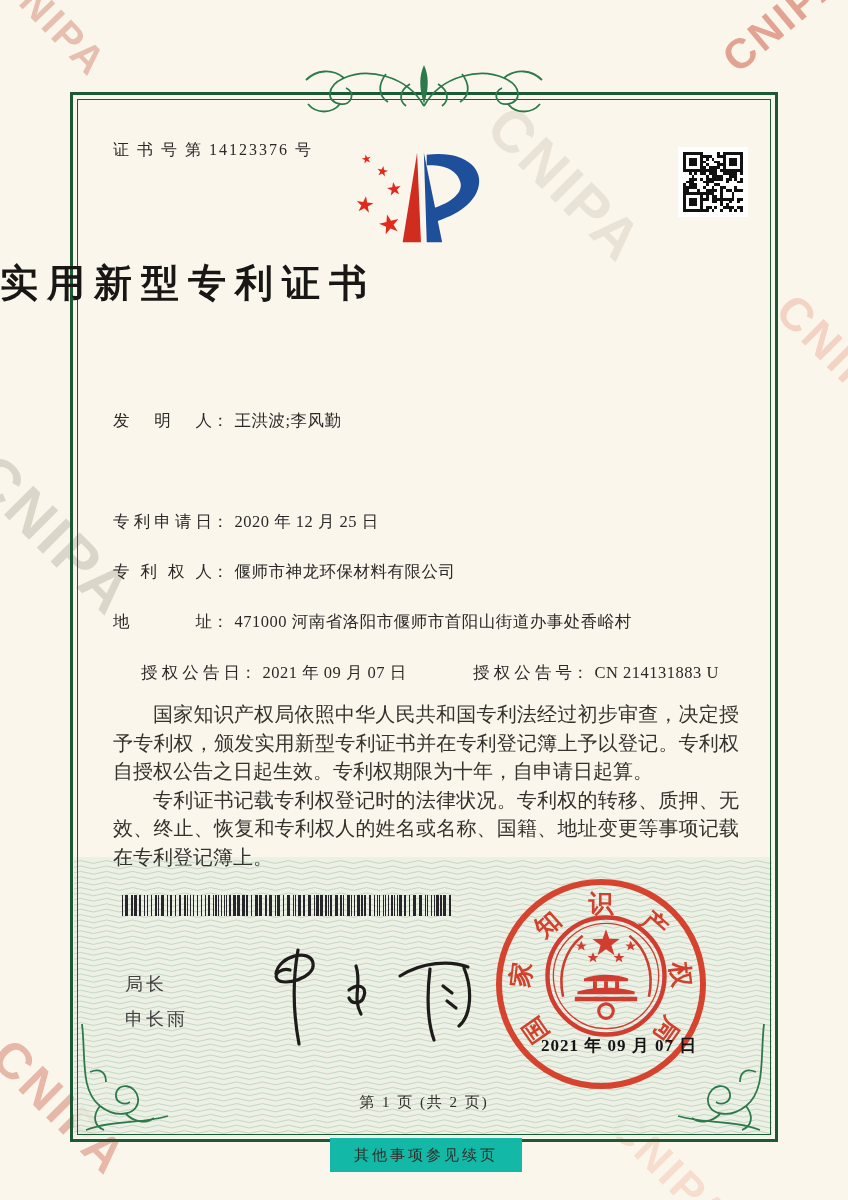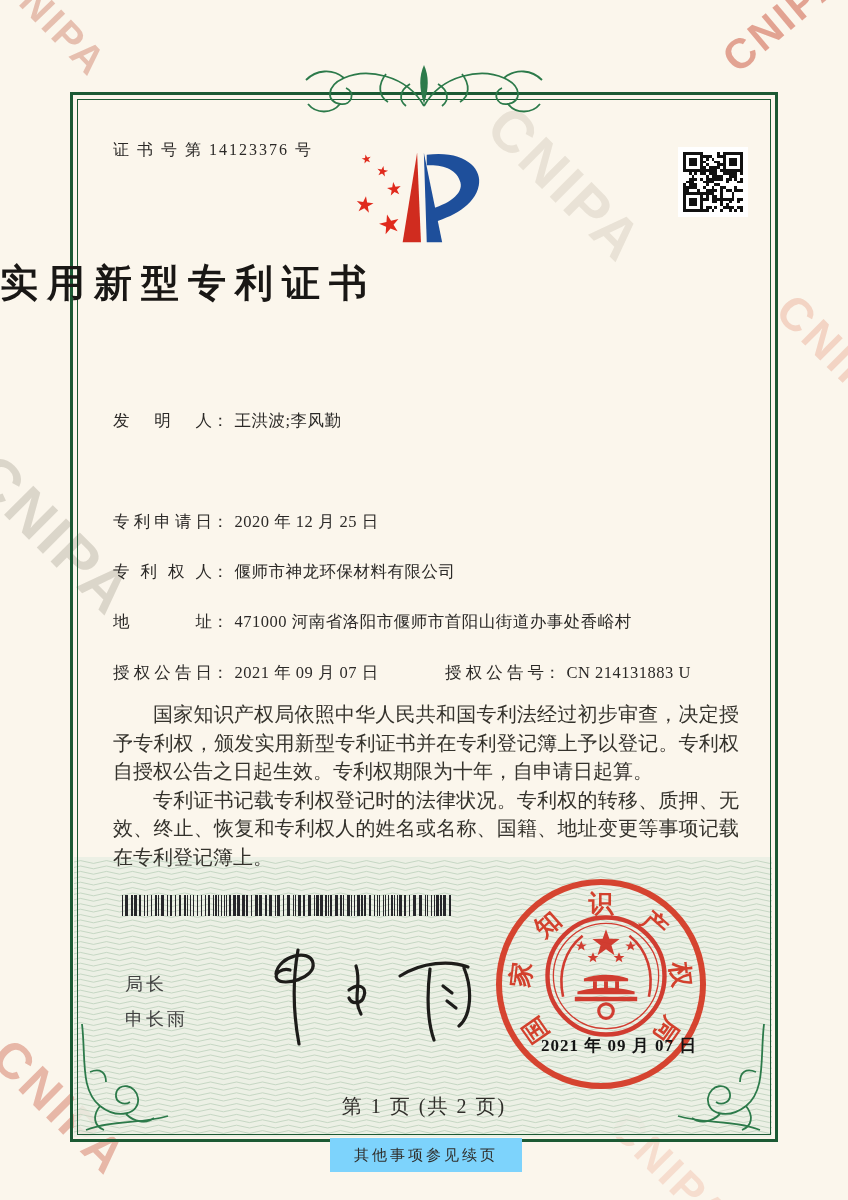--- a/index.html
+++ b/index.html
@@ -35,23 +35,23 @@
   .officer{position:absolute;left:125px;font-size:18px;letter-spacing:3px;color:#404040;z-index:3;}
   .sig{position:absolute;left:252px;top:938px;z-index:5;}
   .seal{position:absolute;left:496px;top:879px;width:210px;height:210px;border:6px solid #d53723;
         border-radius:50%;box-sizing:border-box;opacity:0.93;z-index:4;}
   .sc{position:absolute;left:50%;top:50%;width:0;height:0;}
   .sc span{position:absolute;left:-16px;top:-97px;width:32px;text-align:center;font-size:25px;
            font-weight:700;color:#d23420;}
   .emblem{position:absolute;left:39px;top:26px;}
   .seal-date{position:absolute;left:514px;top:1034px;width:210px;text-align:center;font-size:17px;
              color:#141414;letter-spacing:1px;z-index:6;font-weight:600;}
-  .pageno{position:absolute;left:0;top:1093px;width:848px;text-align:center;font-size:20px;
+  .pageno{position:absolute;left:0;top:1093px;width:848px;text-align:center;font-size:15px;
           letter-spacing:2px;color:#2f2d29;z-index:3;}
-  .note{position:absolute;left:330px;top:1138px;width:192px;height:34px;line-height:34px;background:#7dd3fc;
+  .note{position:absolute;left:330px;top:1138px;width:192px;height:34px;line-height:34px;background:#14b8a6;
         text-align:center;font-size:15px;letter-spacing:3px;color:#2f2d29;z-index:3;}
 </style>
 </head>
 <body>
 
 <div class="page">
 
   <div class="wm" style="left:-16px;top:-2px;font-size:40px;color:rgba(214,145,125,0.55);transform:rotate(46deg);">CNIPA</div>
   <div class="wm" style="left:712px;top:-6px;font-size:42px;color:rgba(205,95,72,0.55);transform:rotate(-40deg);">CNIPA</div>
   <div class="wm" style="left:470px;top:150px;font-size:58px;color:rgba(180,168,148,0.25);transform:rotate(45deg);">CNIPA</div>
@@ -373,21 +373,21 @@
   </div>
   <div class="row" style="top:511px;">
     <span class="lbl">专利申请日</span><span class="colon">：</span><span class="val">2020 年 12 月 25 日</span>
   </div>
   <div class="row" style="top:561px;">
     <span class="lbl">专利权人</span><span class="colon">：</span><span class="val">偃师市神龙环保材料有限公司</span>
   </div>
   <div class="row" style="top:611px;">
     <span class="lbl">地址</span><span class="colon">：</span><span class="val">471000  河南省洛阳市偃师市首阳山街道办事处香峪村</span>
   </div>
-  <div class="row" style="top:662px;">
+  <div class="row" style="top:662px;margin-left:28px;">
     <span class="lbl">授权公告日</span><span class="colon">：</span><span class="val">2021 年 09 月 07 日</span>
     <span class="grant-no">
       <span class="lbl">授权公告号</span><span class="colon">：</span><span class="val">CN 214131883 U</span>
     </span>
   </div>
 
   <div class="bodytext">
     <p>国家知识产权局依照中华人民共和国专利法经过初步审查，决定授予专利权，颁发实用新型专利证书并在专利登记簿上予以登记。专利权自授权公告之日起生效。专利权期限为十年，自申请日起算。</p>
     <p>专利证书记载专利权登记时的法律状况。专利权的转移、质押、无效、终止、恢复和专利权人的姓名或名称、国籍、地址变更等事项记载在专利登记簿上。</p>
   </div>

